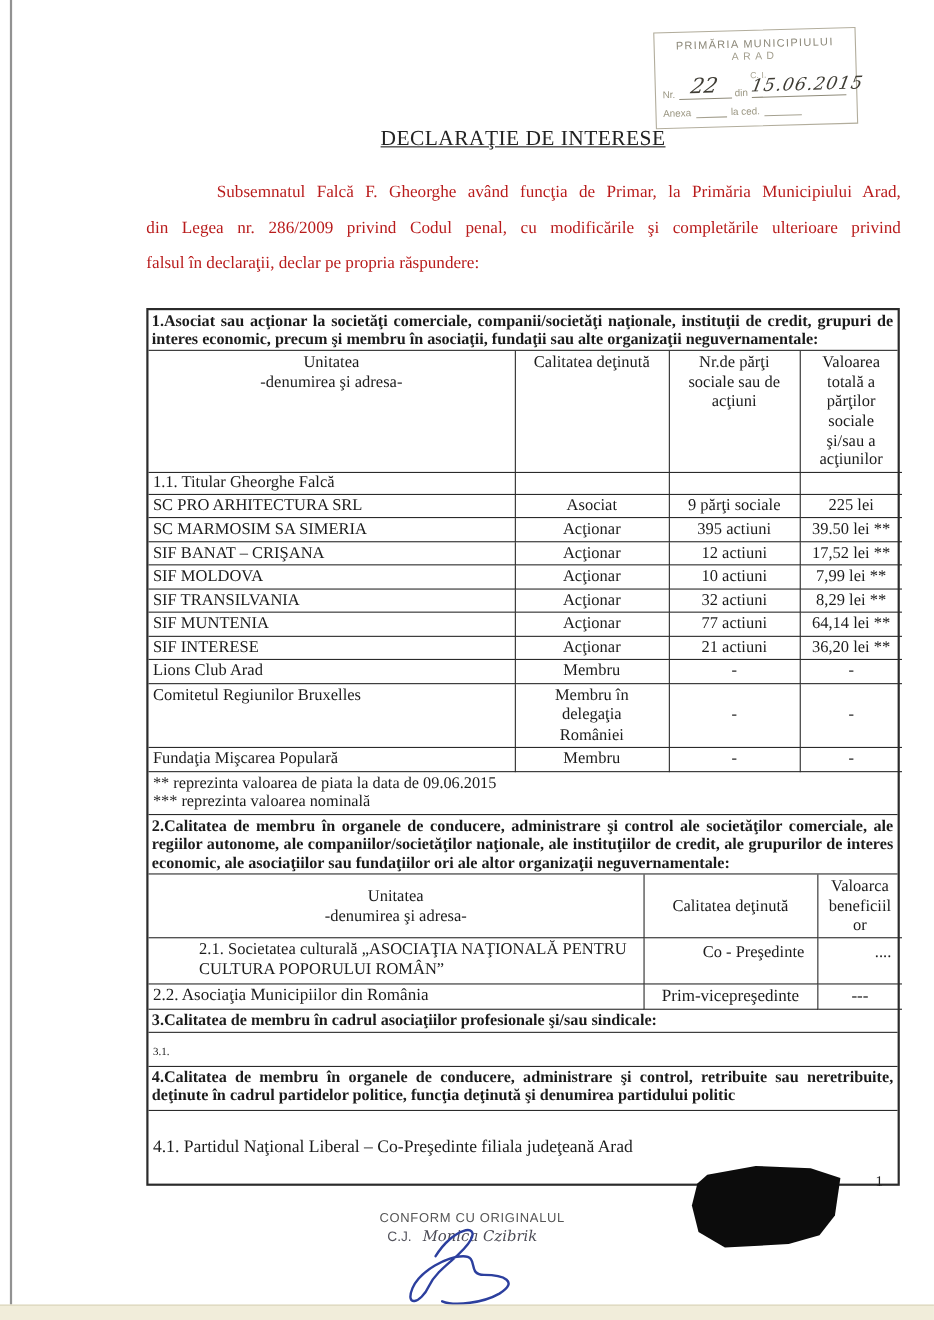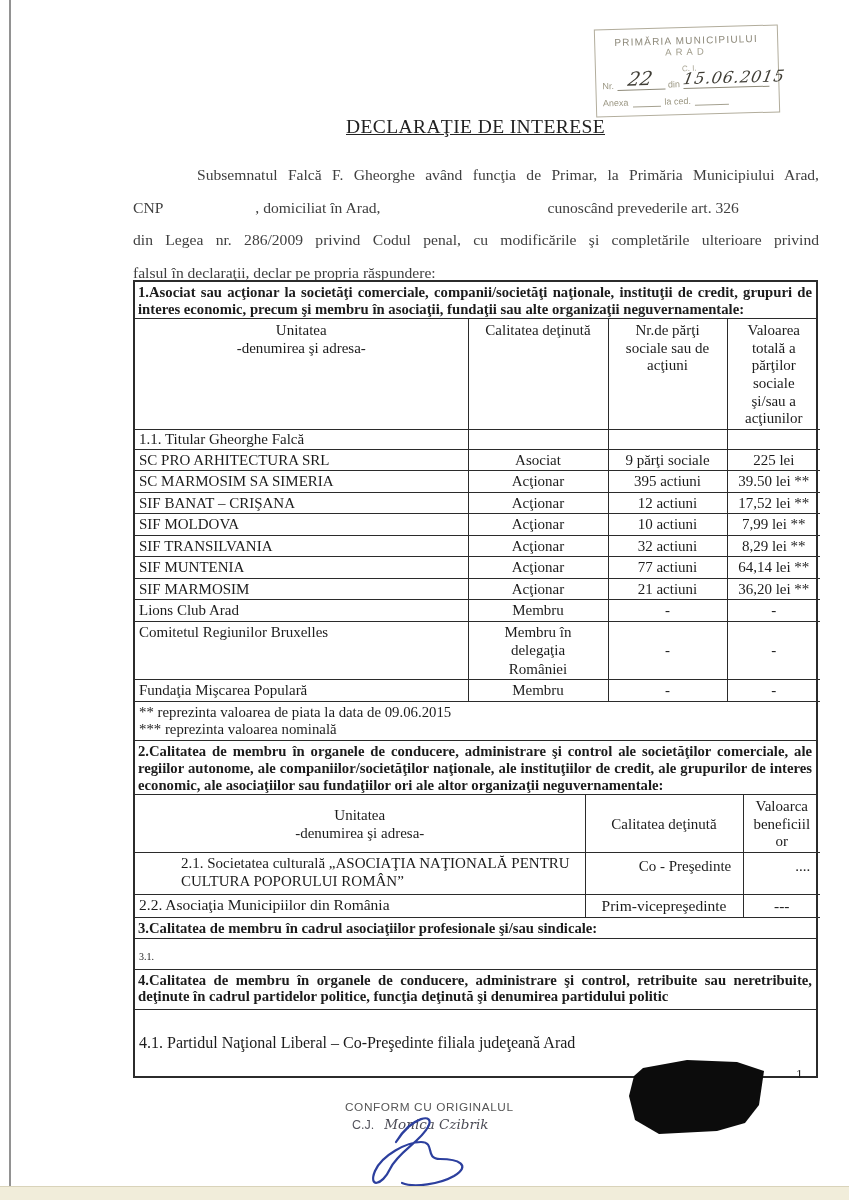--- a/index.html
+++ b/index.html
@@ -23,21 +23,21 @@
   .hw{font-family:"DejaVu Serif", serif;font-style:italic;color:#3f3d35;display:inline-block;transform:skewX(-12deg);}
   .hw-nr{font-size:19px;line-height:18px;}
   .hw-date{font-size:16px;line-height:16px;letter-spacing:1px;}
   .s-anexa{position:absolute;left:6px;top:68px;width:172px;display:flex;align-items:flex-end;}
   .u3{display:inline-block;width:28px;border-bottom:1.2px solid #a5a190;margin:0 4px;}
   .u4{display:inline-block;width:34px;border-bottom:1.2px solid #a5a190;margin:0 4px;}
 
   
   .title{position:absolute;left:133px;top:116px;width:685px;text-align:center;font-size:19.5px;
          letter-spacing:.4px;color:#222;text-decoration:underline;}
-  .intro{position:absolute;left:133px;top:159px;width:686px;font-size:15.6px;line-height:32.6px;color:#404040;}
+  .intro{position:absolute;left:133px;top:159px;width:686px;font-size:15.6px;line-height:32.6px;color:#b91c1c;}
   .il{width:686px;}
   .just{text-align:justify;text-align-last:justify;}
   .l1{text-indent:64px;}
   .gap1{display:inline-block;width:92px;}
   .gap2{display:inline-block;width:167px;}
 
   
   .doc-table{position:absolute;left:133px;top:280px;width:685px;border:2px solid #2b2b2b;box-sizing:border-box;
              font-size:15px;}
   .sec-head{font-weight:bold;font-size:14.7px;line-height:16.6px;padding:2px 4px 1px 3px;border-bottom:1.6px solid #2b2b2b;
@@ -91,23 +91,20 @@
       <span class="u3"></span>
       <span class="s-lbl">la ced.</span>
       <span class="u4"></span>
     </div>
   </div>
 
   <div class="title">DECLARAŢIE DE INTERESE</div>
 
   <div class="intro">
     <div class="il l1 just">Subsemnatul Falcă F. Gheorghe având funcţia de Primar, la Primăria Municipiului Arad,</div>
-    <div class="il">
-      <span>CNP</span><span class="gap1"></span><span>, domiciliat în Arad,</span><span class="gap2"></span><span>cunoscând prevederile art. 326</span>
-    </div>
     <div class="il just">din Legea nr. 286/2009 privind Codul penal, cu modificările şi completările ulterioare privind</div>
     <div class="il">falsul în declaraţii, declar pe propria răspundere:</div>
   </div>
 
   <div class="doc-table">
 
     <div class="sec-head">1.Asociat sau acţionar la societăţi comerciale, companii/societăţi naţionale, instituţii de credit, grupuri de interes economic, precum şi membru în asociaţii, fundaţii sau alte organizaţii neguvernamentale:</div>
 
     <table>
       <colgroup>
@@ -176,21 +173,21 @@
           </tr>
 
           <tr>
             <td class="col-unit">SIF MUNTENIA</td>
             <td class="c pre">Acţionar</td>
             <td class="c">77 actiuni</td>
             <td class="c">64,14 lei **</td>
           </tr>
 
           <tr>
-            <td class="col-unit">SIF MARMOSIM</td>
+            <td class="col-unit">SIF INTERESE</td>
             <td class="c pre">Acţionar</td>
             <td class="c">21 actiuni</td>
             <td class="c">36,20 lei **</td>
           </tr>
 
           <tr>
             <td class="col-unit">Lions Club Arad</td>
             <td class="c pre">Membru</td>
             <td class="c">-</td>
             <td class="c">-</td>

